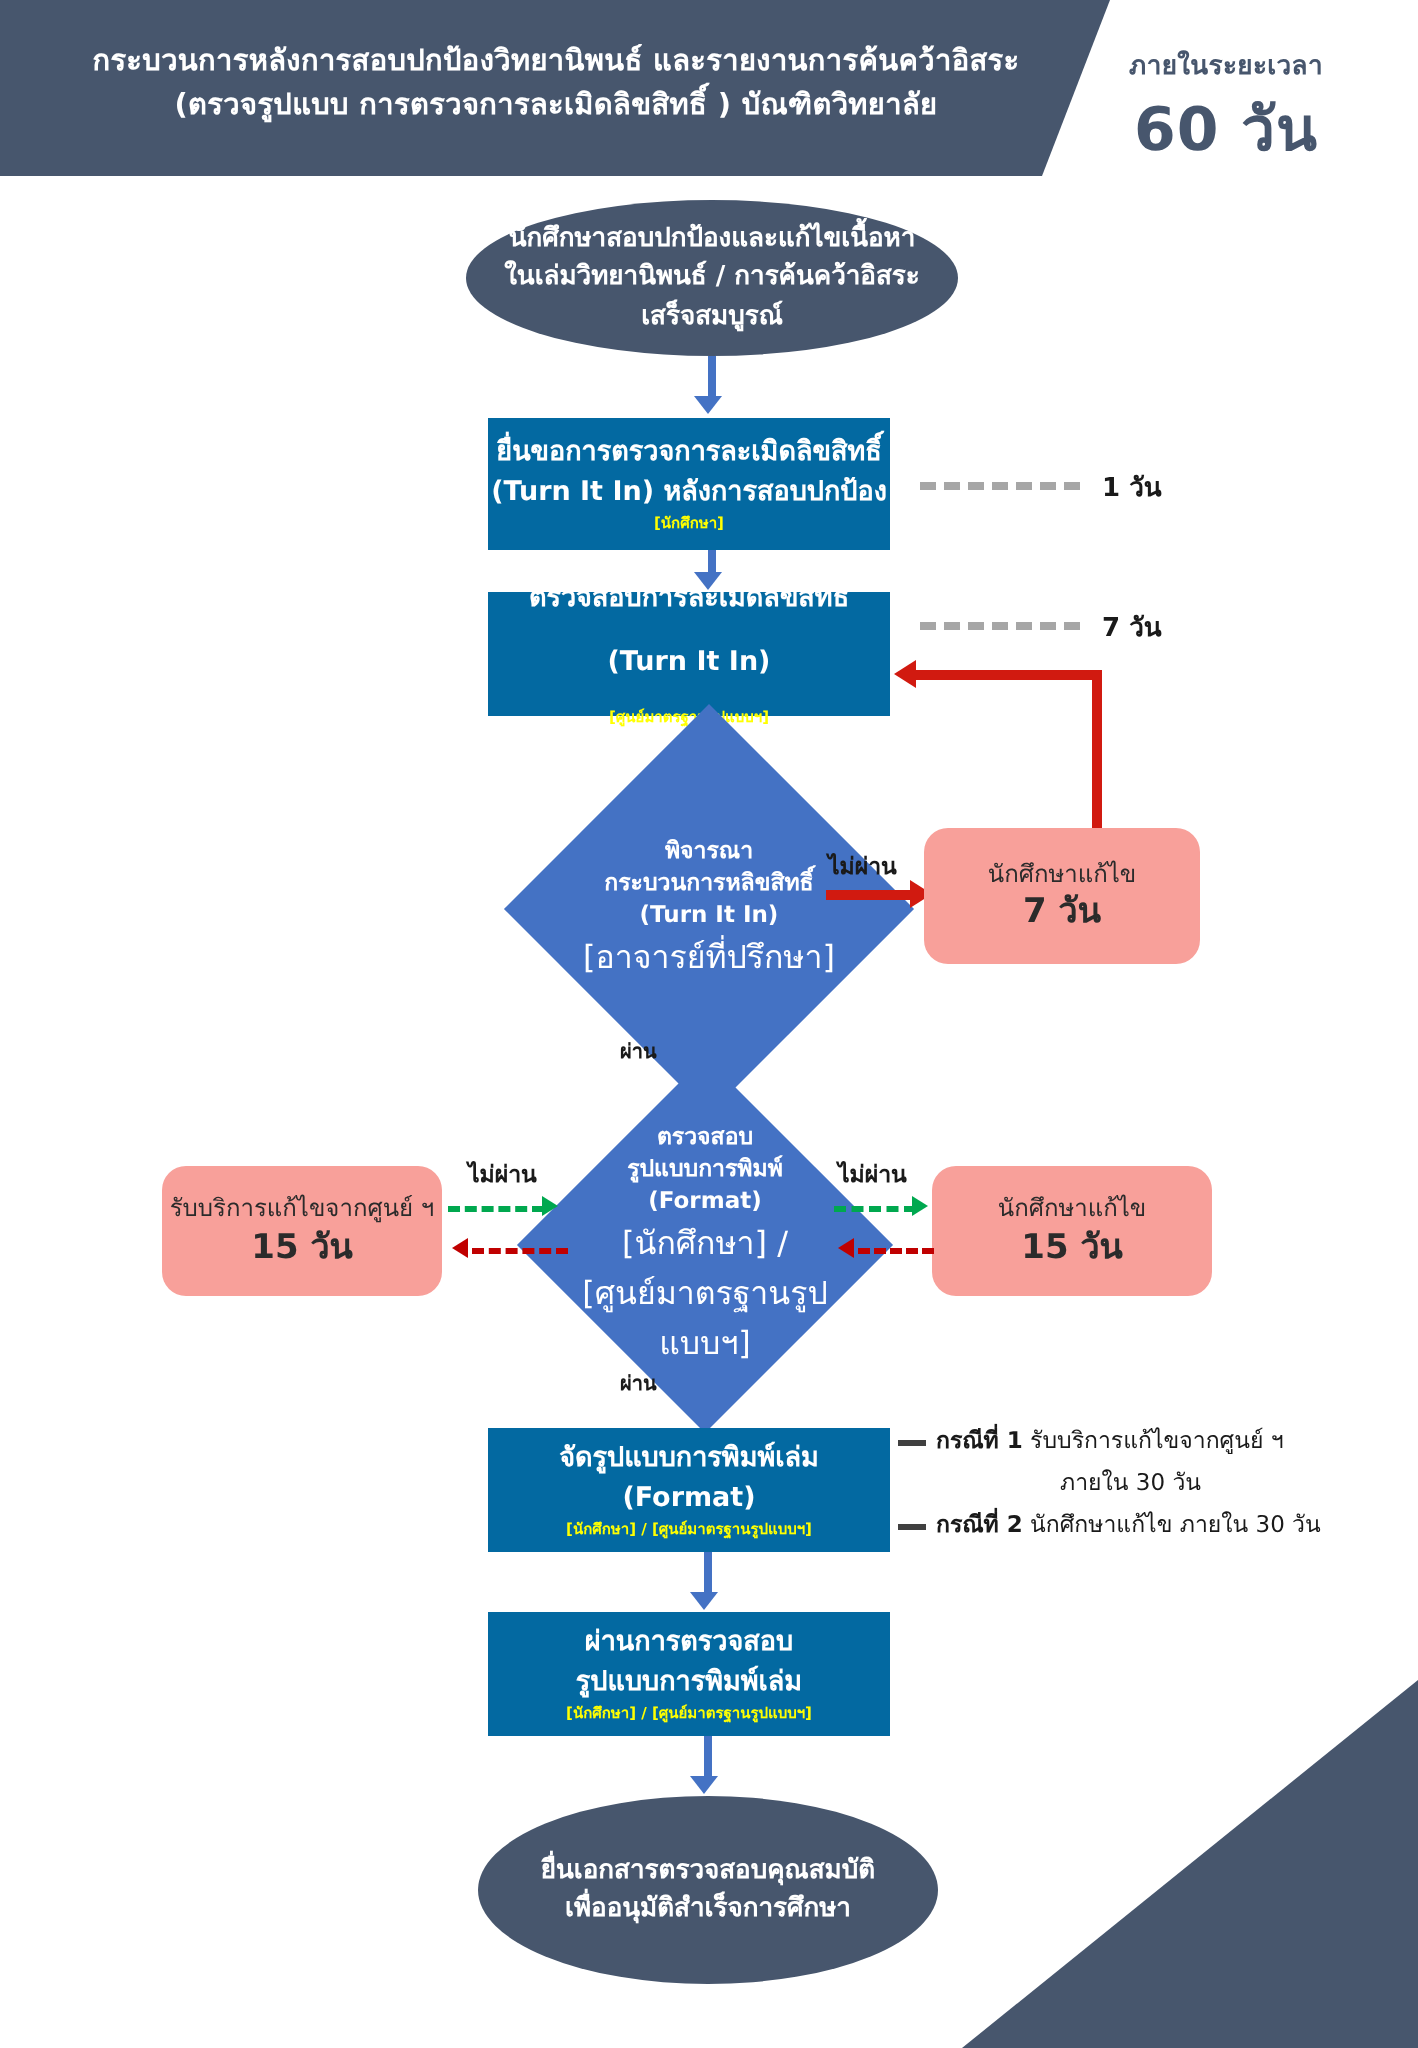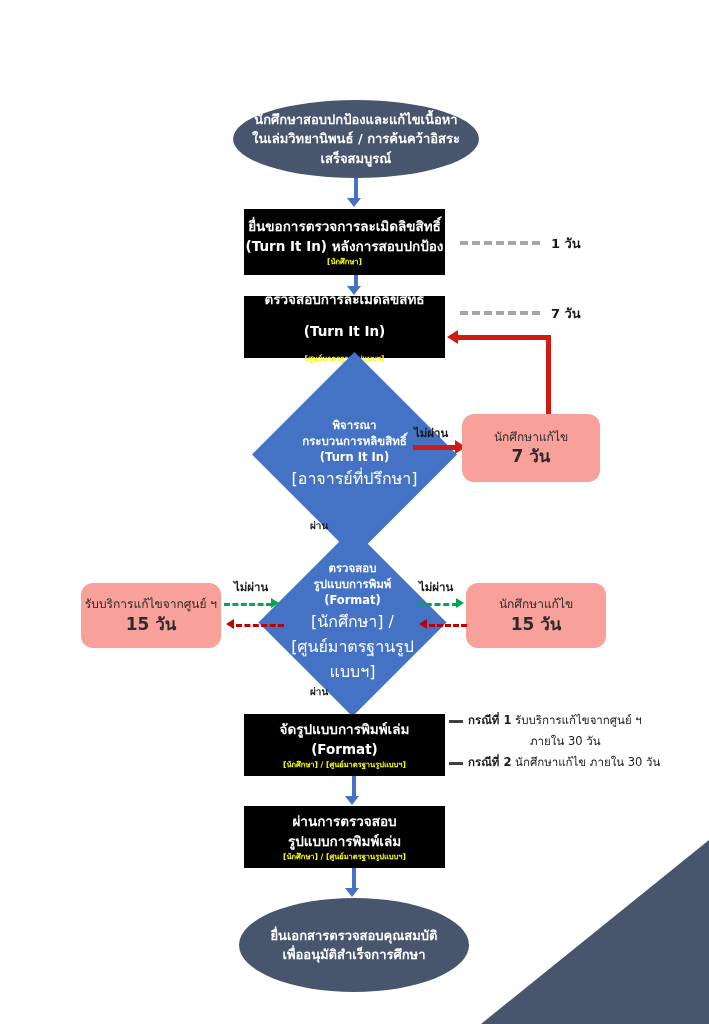--- a/index.html
+++ b/index.html
@@ -47,21 +47,21 @@
   
   .node{position:absolute;box-sizing:border-box;display:flex;flex-direction:column;
         align-items:center;justify-content:center;text-align:center;}
 
   .ellipse{
     background:#47566D;border-radius:50%;color:#ffffff;
   }
   .ellipse .ln{font-size:13px;line-height:1.5;display:block;font-weight:600;}
 
   .bluebox{
-    background:#000000;color:#ffffff;
+    background:#0369a1;color:#ffffff;
   }
   .bluebox .ln{font-size:13.5px;line-height:1.45;display:block;font-weight:600;}
   .bluebox .sub,.diamond .sub{
     font-size:7.5px;color:#FFFF00;display:block;line-height:1.3;margin-top:1px;font-weight:700;
   }
 
   .pinkbox{
     background:#F8A09A;color:#2b2b2b;border-radius:12px;
   }
   .pinkbox .ln{font-size:12px;line-height:1.4;display:block;}
@@ -108,20 +108,31 @@
   .note-dash{position:absolute;height:0;border-top:3px solid #404040;width:14px;}
   .note-line{position:absolute;font-size:11.5px;color:#1a1a1a;line-height:1.5;}
   .note-line b{font-weight:800;}
   .note-sub{position:absolute;font-size:11.5px;color:#1a1a1a;}
 </style>
 </head>
 <body>
 
 <div id="root">
 
+  <div class="header">
+    <div class="header-wedge"></div>
+    <div class="header-titles">
+      <span class="header-line">กระบวนการหลังการสอบปกป้องวิทยานิพนธ์ และรายงานการค้นคว้าอิสระ</span>
+      <span class="header-line">(ตรวจรูปแบบ การตรวจการละเมิดลิขสิทธิ์ ) บัณฑิตวิทยาลัย</span>
+    </div>
+    <div class="badge">
+      <span class="badge-small">ภายในระยะเวลา</span>
+      <span class="badge-big">60 วัน</span>
+    </div>
+  </div>
 
   <div class="node ellipse" style="left:233px;top:100px;width:246px;height:78px;">
     <span class="ln">นักศึกษาสอบปกป้องและแก้ไขเนื้อหา</span>
     <span class="ln">ในเล่มวิทยานิพนธ์ / การค้นคว้าอิสระ</span>
     <span class="ln">เสร็จสมบูรณ์</span>
   </div>
 
   <div class="vline" style="left:354px;top:178px;height:22px;"></div>
   <div class="varrow" style="left:347px;top:198px;"></div>
 

